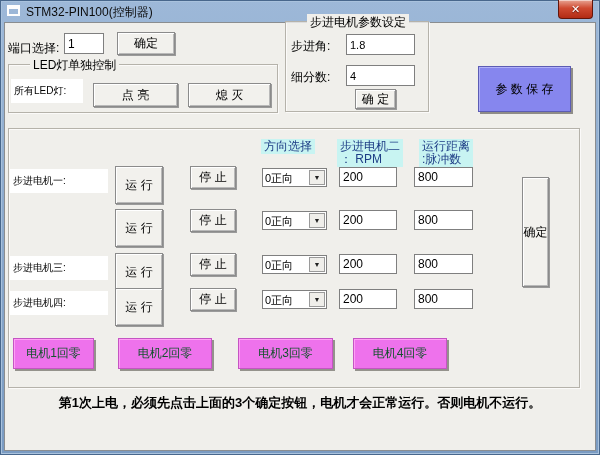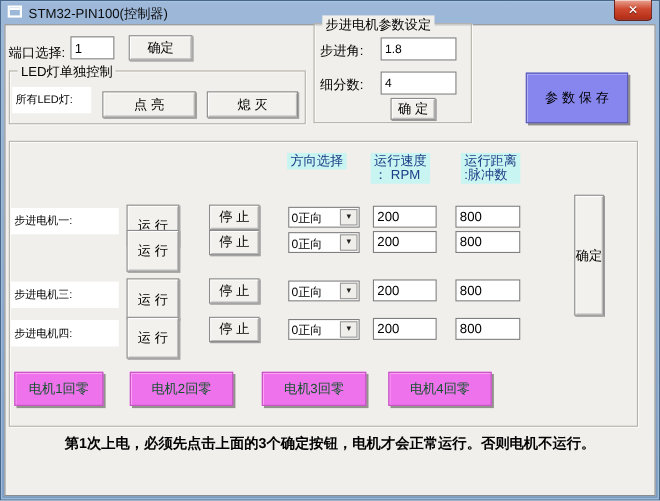--- a/index.html
+++ b/index.html
@@ -39,21 +39,21 @@
   .field {
     position:absolute; background:#ffffff; border:1px solid #7f7f7f;
     font-size:12px; color:#000; padding:0 3px; box-sizing:border-box;
     font-family:"Liberation Sans","DejaVu Sans",sans-serif; outline:none;
   }
   .groupbox {
     position:absolute; border:1px solid #b5b2aa; box-sizing:border-box;
     box-shadow: 1px 1px 0 rgba(255,255,255,.7), inset 1px 1px 0 rgba(255,255,255,.7);
   }
   .legend {
-    position:absolute; top:-8px; left:7px; background:#f0efeb;
+    position:absolute; top:-8px; left:21px; background:#f0efeb;
     padding:0 3px; font-size:12px; color:#000; white-space:nowrap;
   }
   .white-label {
     position:absolute; background:#ffffff; font-size:10px; color:#000;
     display:flex; align-items:center; padding:12px 3px; box-sizing:border-box; white-space:nowrap;
   }
   .header-chip {
     position:absolute; background:#c8f4f2; color:#1d3c85; font-size:12px;
     line-height:13px; padding:1px 3px; text-align:left; white-space:nowrap;
   }
@@ -140,29 +140,29 @@
   <span class="lbl" style="left:291px; top:69px;">细分数:</span>
   <input class="field" style="left: 346px; top: 65px; width: 69px; height: 21px; font-size: 11px;" value="4">
   <div class="btn" style="left:355px; top:89px; width:41px; height:20px;">确 定</div>
 
   <div class="save-btn">参 数 保 存</div>
 
   <div class="groupbox" style="left:8px; top:128px; width:572px; height:260px;"></div>
 
   <div class="header-chip" style="left:261px; top:139px;">方向选择</div>
   <div class="header-chip" style="left:337px; top:139px;">
-    <div>运行速度</div>
+    <div>步进电机二</div>
     <div>： RPM</div>
   </div>
   <div class="header-chip" style="left:419px; top:139px;">
     <div>运行距离</div>
     <div>:脉冲数</div>
   </div>
 
-  <div class="motor-row" style="top:166px;margin-top:20px;">
+  <div class="motor-row" style="top:166px;">
     <div class="white-label row-label">步进电机一:</div>
     <div class="btn run-btn">运 行</div>
     <div class="btn stop-btn">停 止</div>
     <div class="select dir-select">
       <span class="select-value">0正向</span>
       <span class="select-arrow">▼</span>
     </div>
     <input class="field speed-field" value="200" style="">
     <input class="field dist-field" value="800" style="">
   </div>

